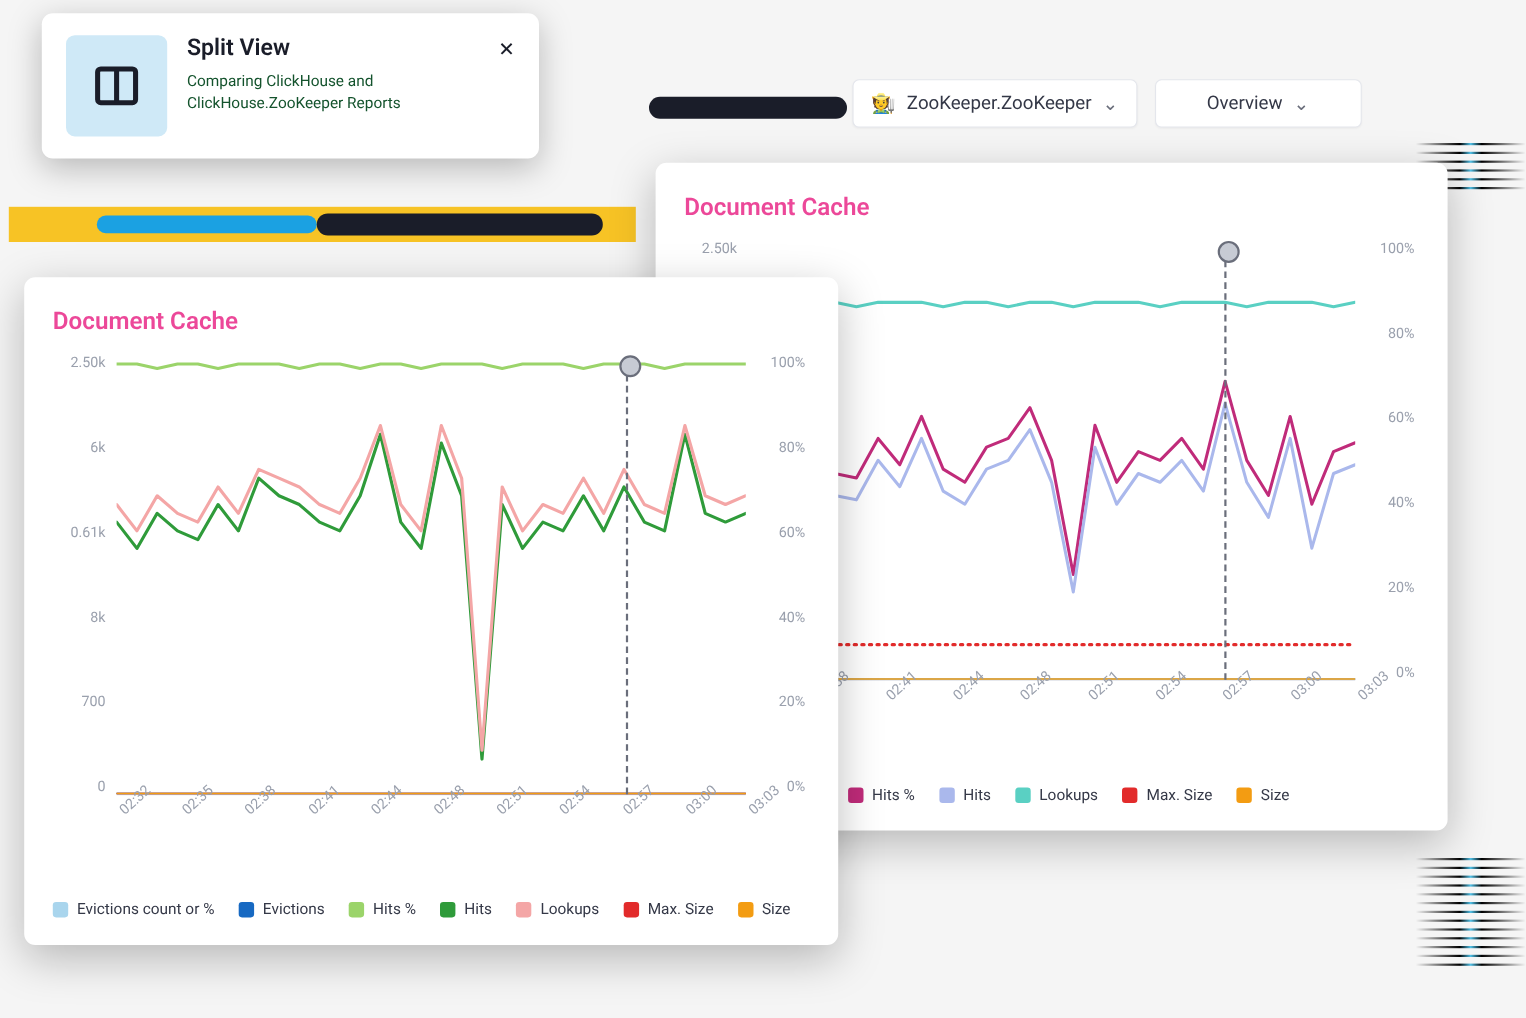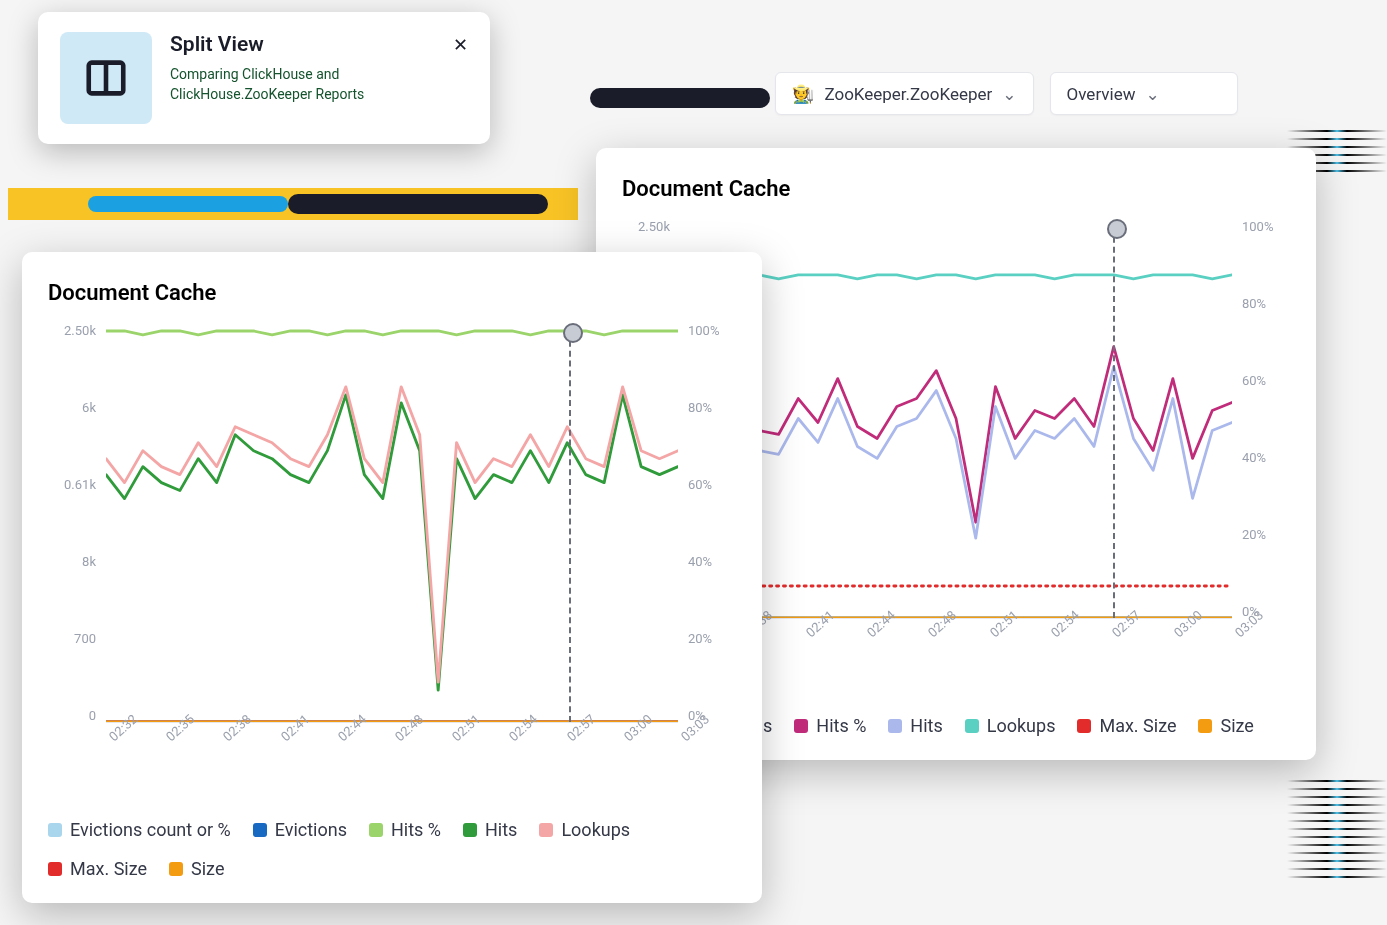--- a/index.html
+++ b/index.html
@@ -114,35 +114,35 @@
   
   .card {
     position: absolute;
     background: #fff;
     border-radius: 10px;
     box-shadow: 0 12px 40px rgba(0,0,0,0.25);
     padding: 28px 30px 24px 26px;
   }
   .card.right { top: 148px; left: 596px; width: 720px; z-index: 30; }
   .card.left  { top: 252px; left: 22px;  width: 740px; z-index: 40; }
-  .card h2 { font-size: 22px; font-weight: 600; color: #000000; margin-bottom: 18px; }
+  .card h2 { font-size: 22px; font-weight: 600; color: #ec4899; margin-bottom: 18px; }
 
   .chart-wrap { position: relative; height: 440px; }
   .y-left, .y-right {
     position: absolute;
     top: 0;
     height: 400px;
     display: flex;
     flex-direction: column;
     justify-content: space-between;
     font-size: 13px;
     color: #9aa0ad;
   }
   .y-left  { left: 0; text-align: right; width: 48px; }
-  .y-right { right: 0; text-align: left; width: 44px; }
+  .y-right { right: 0; text-align: right; width: 44px; }
   .plot {
     position: absolute;
     left: 58px;
     right: 54px;
     top: 0;
     height: 400px;
     border-bottom: 1px solid #e4e6ec;
   }
   .plot svg { width: 100%; height: 100%; display:block; }
 
@@ -156,21 +156,21 @@
     font-size: 13px;
     color: #9aa0ad;
   }
   .x-axis span { transform: rotate(-42deg); transform-origin: top left; white-space: nowrap; display:inline-block; width:0;}
 
   .legend {
     display: flex;
     flex-wrap: wrap;
     gap: 18px 22px;
     margin-top: 56px;
-    font-size: 18px;
+    font-size: 14px;
     color: #343847;
   }
   .legend-item { display: flex; align-items: center; gap: 8px; cursor: pointer; }
   .swatch { width: 14px; height: 14px; border-radius: 3px; flex-shrink:0; }
 
   
   .crosshair {
     position: absolute;
     top: 8px;
     bottom: 0;
@@ -238,21 +238,21 @@
   </div>
   <span class="close">✕</span>
 </div>
 
 <div class="dropdowns">
   <div class="dropdown">
     <span class="emoji">🧑‍🌾</span>
     <span>ZooKeeper.ZooKeeper</span>
     <span class="chev">⌄</span>
   </div>
-  <div class="dropdown" style="min-width:188px; justify-content:flex-start;">
+  <div class="dropdown" style="min-width:188px; justify-content:center;">
     <span>Overview</span>
     <span class="chev">⌄</span>
   </div>
 </div>
 
 <div class="card right">
   <h2>Document Cache</h2>
   <div class="chart-wrap">
     <div class="y-left">
       <span>2.50k</span>

